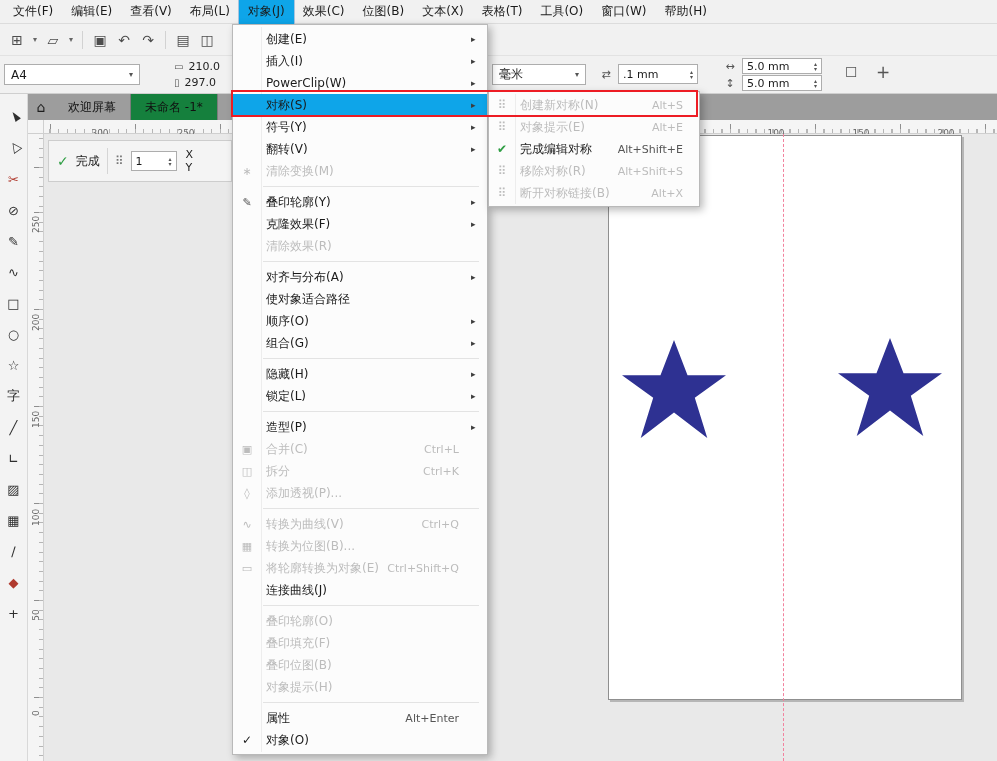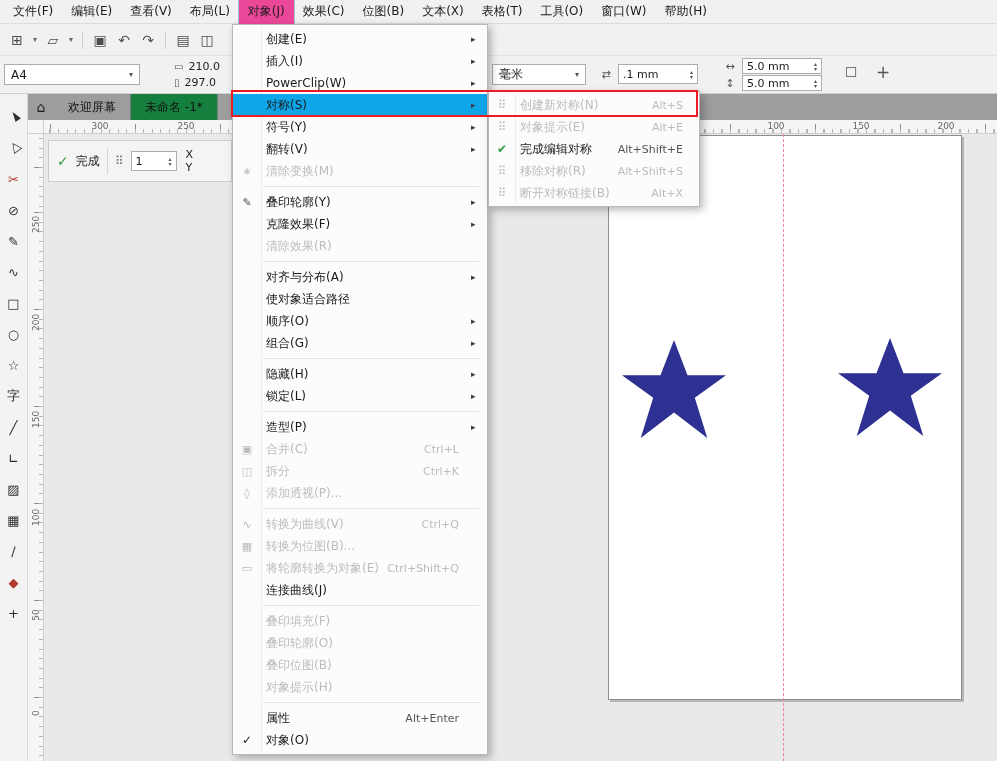--- a/index.html
+++ b/index.html
@@ -2,21 +2,21 @@
 <html style="--star: #2e3192; --symmetry-line: #f2829e; --annotation-red: #ed1c24; --success-green: #2f9e44;"><head>
 <meta charset="utf-8">
 <style>
   *{margin:0;padding:0;box-sizing:border-box}
   body{font-family:"DejaVu Sans","Liberation Sans",sans-serif;background:#777}
   .app{position:relative;width:997px;height:761px;background:#ebebeb;overflow:hidden;font-size:12px;color:#1a1a1a}
 
   
   .menubar{position:absolute;left:0;top:0;right:0;height:24px;background:#f1f1f1;border-bottom:1px solid #dcdcdc;display:flex;align-items:center;padding:0 4px}
   .mb-item{padding:4px 9px;cursor:default;white-space:nowrap}
-  .mb-item.active{background:#ec4899;outline:1px solid #a9c4dd}
+  .mb-item.active{background:#0ea5e9;outline:1px solid #a9c4dd}
 
   
   .toolbar{position:absolute;left:0;top:24px;right:0;height:32px;background:#f1f1f1;border-bottom:1px solid #e2e2e2;display:flex;align-items:center;padding:0 6px;gap:2px}
   .tb-icon{min-width:22px;height:22px;display:inline-flex;align-items:center;justify-content:center;font-size:14px;color:#4d4d4d}
   .tb-icon.caret{min-width:10px;font-size:8px;color:#666}
   .tb-icon.sep{min-width:1px;width:1px;height:18px;background:#d2d2d2;margin:0 4px;font-size:0}
   .combo{background:#fff;border:1px solid #adadad;height:21px;display:inline-flex;align-items:center;padding:0 6px;gap:6px}
   .combo .caret-box{font-size:8px;color:#555;margin-left:auto}
 
   
@@ -47,21 +47,21 @@
   .toolbox{position:absolute;left:0;top:94px;width:28px;height:667px;background:#f3f3f3;border-right:1px solid #d8d8d8;display:flex;flex-direction:column;align-items:center;padding-top:12px;gap:9px}
   .tool{width:22px;height:22px;display:flex;align-items:center;justify-content:center;font-size:13px;color:#2e2e2e}
   .tool.red{color:#b03a2e}
   .tool.rot-pick{transform:rotate(-125deg)}
 
   
   .corner{position:absolute;left:28px;top:120px;width:16px;height:14px;background:#f5f5f5;border-right:1px solid #cfcfcf;border-bottom:1px solid #cfcfcf}
   .hruler{position:absolute;left:44px;top:120px;right:0;height:14px;background:#f5f5f5;border-bottom:1px solid #cfcfcf;
     background-image:repeating-linear-gradient(to right,#b5b5b5 0 1px,transparent 1px 8.5px),repeating-linear-gradient(to right,#8f8f8f 0 1px,transparent 1px 85px);
     background-size:100% 4px,100% 9px;background-position:6px bottom,6px bottom;background-repeat:repeat-x}
-  .hruler span{position:absolute;top:1px;font-size:9px;color:#666;transform:translateX(-50%)}
+  .hruler span{position:absolute;top:8px;font-size:9px;color:#666;transform:translateX(-50%)}
   .hruler span:nth-of-type(1){left:56px}
   .hruler span:nth-of-type(2){left:142px}
   .hruler span:nth-of-type(3){left:732px}
   .hruler span:nth-of-type(4){left:817px}
   .hruler span:nth-of-type(5){left:902px}
   .vruler{position:absolute;left:28px;top:134px;width:16px;height:627px;background:#f5f5f5;border-right:1px solid #cfcfcf;
     background-image:repeating-linear-gradient(to bottom,#b5b5b5 0 1px,transparent 1px 9.7px),repeating-linear-gradient(to bottom,#8f8f8f 0 1px,transparent 1px 97px);
     background-size:4px 100%,9px 100%;background-position:100% 78px,100% 78px;background-repeat:repeat-y}
   .vruler span{position:absolute;left:0;width:16px;text-align:center;font-size:9px;color:#666;transform:rotate(-90deg)}
   .vruler span:nth-of-type(1){top:86px}
@@ -543,28 +543,28 @@
 
       <div class="menu-item separator">
         
         
         
         
       </div>
 
       <div class="menu-item disabled">
         <span class="mi-icon"></span>
+        <span class="mi-label">叠印轮廓(O)</span>
+        <span class="mi-shortcut"></span>
+        <span class="mi-arrow"></span>
+      </div>
+
+      <div class="menu-item disabled">
+        <span class="mi-icon"></span>
         <span class="mi-label">叠印填充(F)</span>
-        <span class="mi-shortcut"></span>
-        <span class="mi-arrow"></span>
-      </div>
-
-      <div class="menu-item disabled">
-        <span class="mi-icon"></span>
-        <span class="mi-label">叠印轮廓(O)</span>
         <span class="mi-shortcut"></span>
         <span class="mi-arrow"></span>
       </div>
 
       <div class="menu-item disabled">
         <span class="mi-icon"></span>
         <span class="mi-label">叠印位图(B)</span>
         <span class="mi-shortcut"></span>
         <span class="mi-arrow"></span>
       </div>

